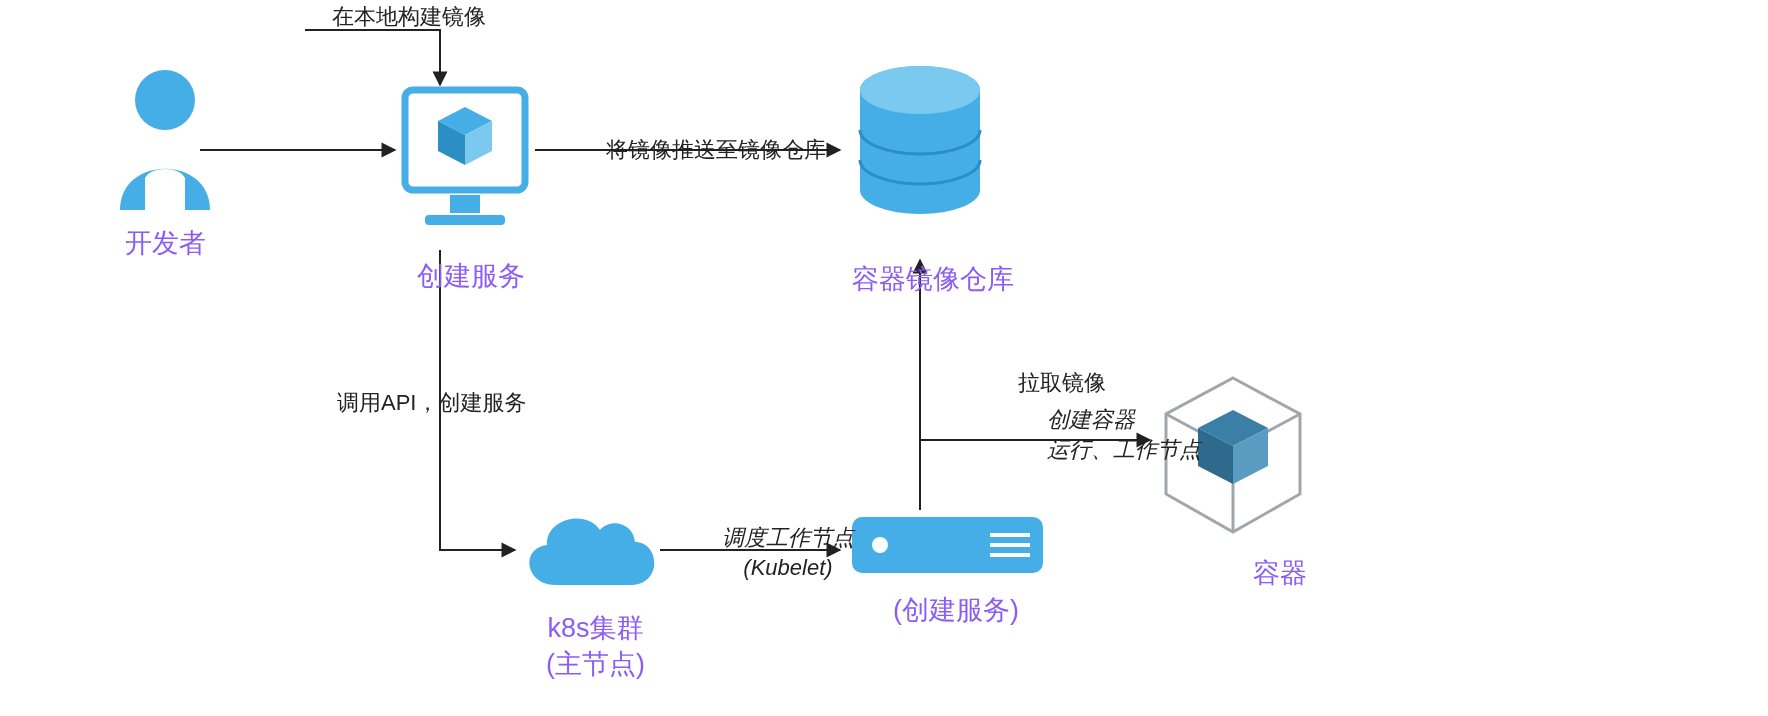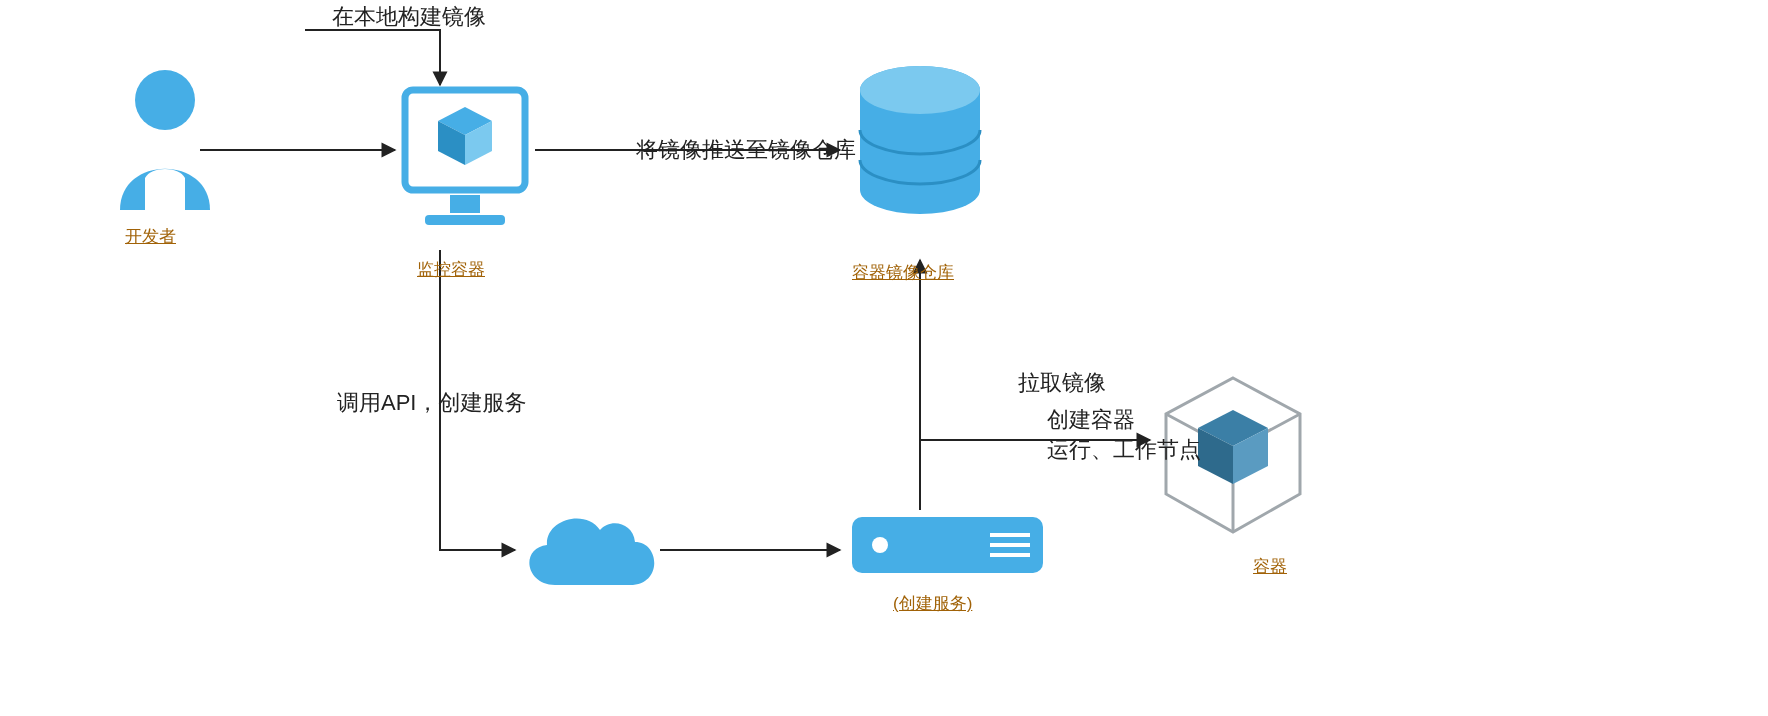--- a/index.html
+++ b/index.html
@@ -25,28 +25,27 @@
     pointer-events: none;
   }
   .label {
     position: absolute;
     font-size: 22px;
     color: #222;
     text-align: center;
     white-space: nowrap;
     margin-left: 32px;
   }
-  .label.multi { line-height: 1.35; }
+  .label.multi { line-height: 1.35; font-style: italic; }
   .node-label {
     position: absolute;
-    font-size: 17px;
-    color: #a16207;
+    font-size: 27px;
+    color: #8b5cf6;
     text-align: center;
     white-space: nowrap;
-    text-decoration: underline;
   }
   .icon {
     position: absolute;
   }
 </style>
 </head>
 <body>
 
 <div class="canvas">
 
@@ -87,37 +86,41 @@
       <rect x="50" y="110" width="30" height="18" fill="#46AEE6"></rect>
       <rect x="25" y="130" width="80" height="10" rx="4" fill="#46AEE6"></rect>
 
       <g transform="translate(38,22)">
         <polygon points="27,0 54,14 27,28 0,14" fill="#46AEE6"></polygon>
         <polygon points="0,14 27,28 27,58 0,44" fill="#2B8FC4"></polygon>
         <polygon points="54,14 27,28 27,58 54,44" fill="#7BC9EF"></polygon>
       </g>
     </svg>
   </div>
-  <div class="node-label" style="left:417px; top:258px;">监控容器</div>
+  <div class="node-label" style="left:417px; top:258px;">创建服务</div>
 
   <div class="icon" style="left:850px; top:60px;">
     <svg width="140" height="170" viewBox="0 0 140 170">
       <ellipse cx="70" cy="30" rx="60" ry="24" fill="#46AEE6"></ellipse>
       <path d="M10,30 L10,130 A60 24 0 0 0 130 130 L130,30" fill="#46AEE6"></path>
       <ellipse cx="70" cy="30" rx="60" ry="24" fill="#7BC9EF"></ellipse>
       <path d="M10,70 A60 24 0 0 0 130 70" fill="none" stroke="#2B8FC4" stroke-width="3"></path>
       <path d="M10,100 A60 24 0 0 0 130 100" fill="none" stroke="#2B8FC4" stroke-width="3"></path>
     </svg>
   </div>
   <div class="node-label" style="left:852px; top:261px;">容器镜像仓库</div>
 
   <div class="icon" style="left:515px; top:500px;">
     <svg width="145" height="100" viewBox="0 0 145 100">
       <path d="M40,85 C10,85 5,48 32,45 C30,20 70,8 85,30 C95,18 118,22 120,42 C145,42 148,85 115,85 Z" fill="#46AEE6"></path>
     </svg>
+  </div>
+  <div class="node-label multi" style="left:546px; top:610px; text-align:center;">
+    <span>k8s集群</span><br>
+    <span>(主节点)</span>
   </div>
 
   <div class="icon" style="left:850px; top:515px;">
     <svg width="195" height="65" viewBox="0 0 195 65">
       <rect x="2" y="2" width="191" height="56" rx="10" fill="#46AEE6"></rect>
       <circle cx="30" cy="30" r="8" fill="#fff"></circle>
       <line x1="140" y1="20" x2="180" y2="20" stroke="#fff" stroke-width="4"></line>
       <line x1="140" y1="30" x2="180" y2="30" stroke="#fff" stroke-width="4"></line>
       <line x1="140" y1="40" x2="180" y2="40" stroke="#fff" stroke-width="4"></line>
     </svg>
@@ -134,21 +137,25 @@
       <g transform="translate(40,40)">
         <polygon points="35,0 70,18 35,36 0,18" fill="#3B7FA6"></polygon>
         <polygon points="0,18 35,36 35,74 0,56" fill="#2E6A8C"></polygon>
         <polygon points="70,18 35,36 35,74 70,56" fill="#5A9BC1"></polygon>
       </g>
     </svg>
   </div>
   <div class="node-label" style="left:1253px; top:555px;">容器</div>
 
   <div class="label" style="left:300px; top:2px;">在本地构建镜像</div>
-  <div class="label" style="left:604px; top:135px;font-family:Liberation Serif, serif;">将镜像推送至镜像仓库</div>
+  <div class="label" style="left:574px; top:135px;font-family:Liberation Serif, serif;">将镜像推送至镜像仓库</div>
   <div class="label" style="left:305px; top:388px;">调用API，创建服务</div>
+  <div class="label multi" style="left:690px; top:523px; text-align:center;">
+    <span>调度工作节点</span><br>
+    <span>(Kubelet)</span>
+  </div>
   <div class="label" style="left:986px; top:368px;font-family:Liberation Mono, monospace;">拉取镜像</div>
   <div class="label multi" style="left:1015px; top:405px; text-align:left;">
     <span>创建容器</span><br>
     <span>运行、工作节点</span>
   </div>
 
 </div>
 
 </body></html>

